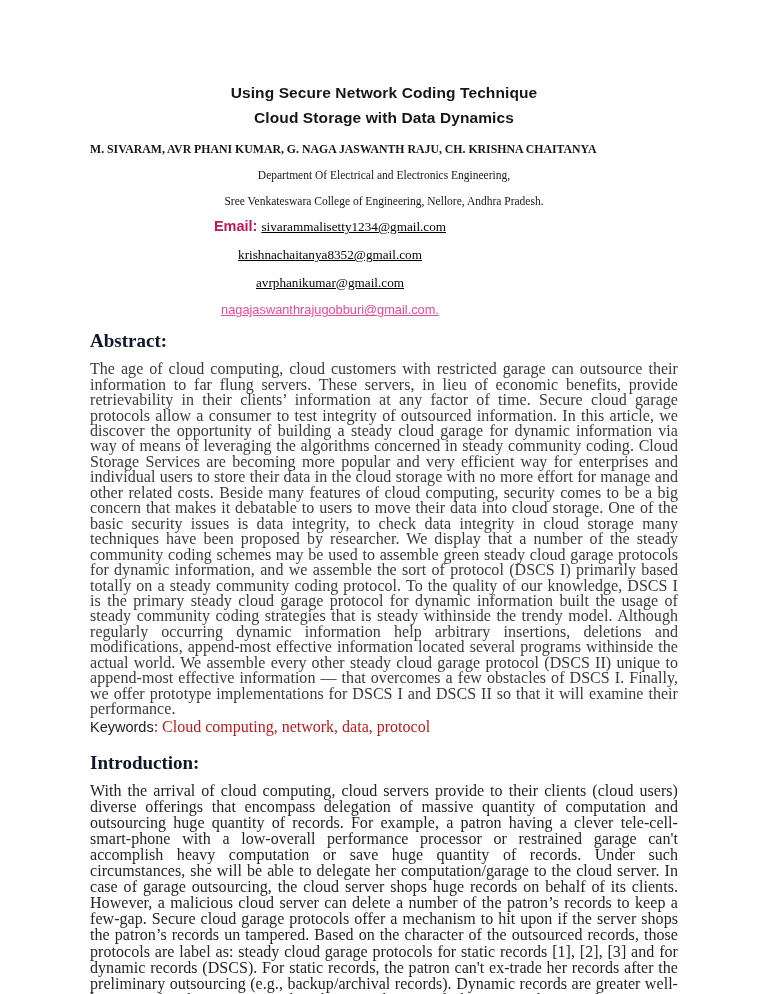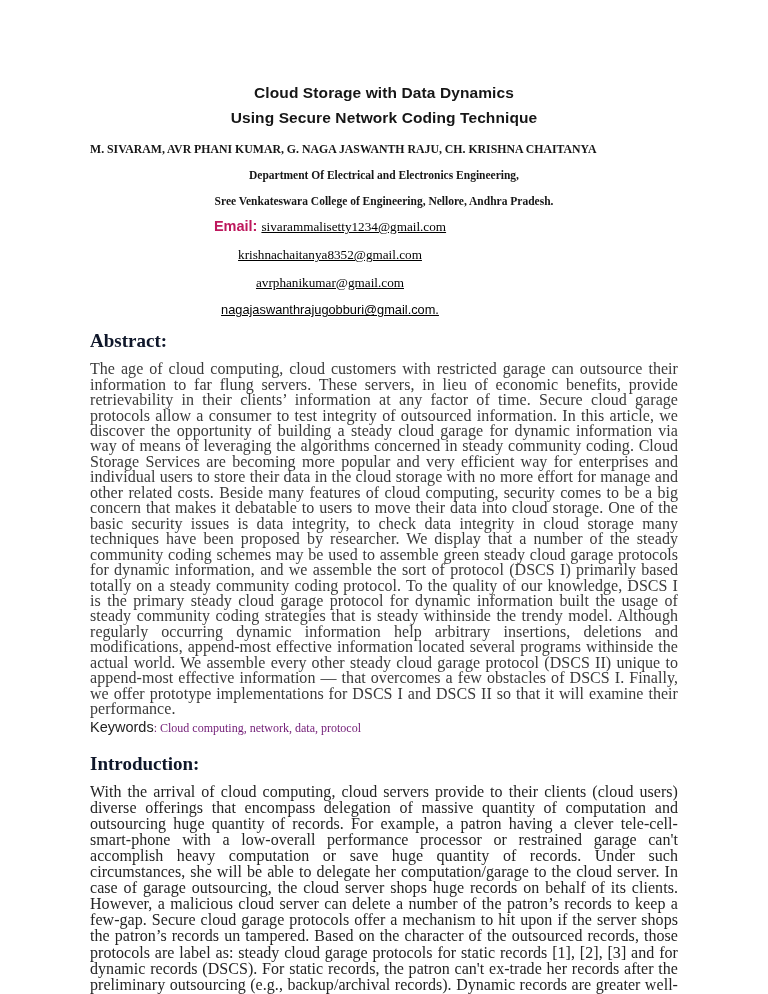--- a/index.html
+++ b/index.html
@@ -36,21 +36,21 @@
     font-family: "Liberation Serif", serif;
     font-weight: bold;
     font-size: 11.8px;
     line-height: 14px;
     color: #161616;
   }
   .affil {
     margin-top: 12px;
     text-align: center;
     font-family: "Liberation Serif", serif;
-    font-weight: bold;
+    font-weight: normal;
     font-size: 11.5px;
     line-height: 14px;
     color: #161616;
   }
   .email-block {
     margin-top: 5px;
     margin-right: 108px; 
     text-align: center;
   }
   .email-line {
@@ -67,21 +67,21 @@
   a.email-link {
     font-family: Liberation Serif, serif;
     font-size: 13.2px;
     color: #000000;
     text-decoration: underline;
     cursor: pointer;
   }
   a.email-link.sans {
     font-family: "Liberation Sans", sans-serif;
     font-size: 12.8px;
-    color: #000000;
+    color: #ec4899;
   }
   .section-heading {
     font-family: "Liberation Serif", serif;
     font-weight: bold;
     font-size: 19px;
     line-height: 24px;
     color: #0f172a;
     margin-top: 5px;
   }
   .body-para {
@@ -100,35 +100,35 @@
     margin-top: 1px;
     line-height: 18px;
   }
   .keywords-label {
     font-family: "Liberation Sans", sans-serif;
     font-size: 14.5px;
     color: #222222;
   }
   .keywords-text {
     font-family: "Liberation Serif", serif;
-    font-size: 12px;
-    color: #701a75;
+    font-size: 16px;
+    color: #b91c1c;
   }
   .intro-heading {
     margin-top: 15px;
   }
 </style>
 </head>
 <body>
 
 <div class="page">
 
   <div class="title">
+    <div>Using Secure Network Coding Technique</div>
     <div>Cloud Storage with Data Dynamics</div>
-    <div>Using Secure Network Coding Technique</div>
   </div>
 
   <div class="authors">M. SIVARAM, AVR PHANI KUMAR, G. NAGA JASWANTH RAJU, CH. KRISHNA CHAITANYA</div>
 
   <div class="affil">Department Of Electrical and Electronics Engineering,</div>
   <div class="affil">Sree Venkateswara College of Engineering, Nellore, Andhra Pradesh.</div>
 
   <div class="email-block">
     <div class="email-line">
       <span class="email-label">Email:</span><a class="email-link">sivarammalisetty1234@gmail.com</a>

